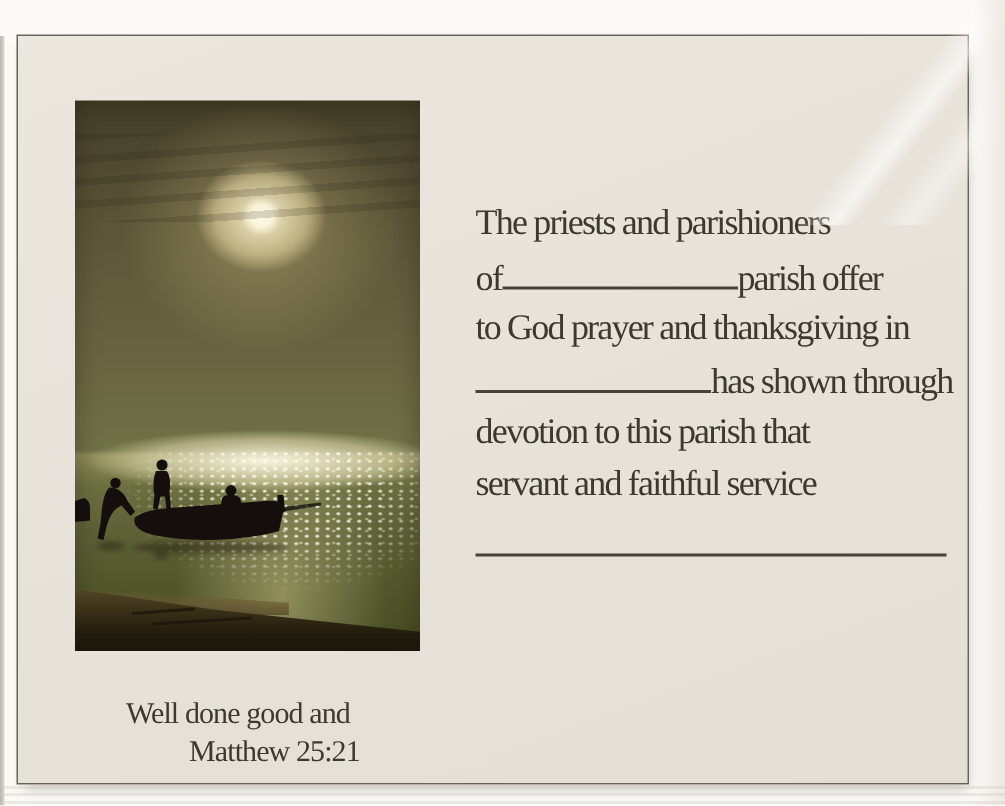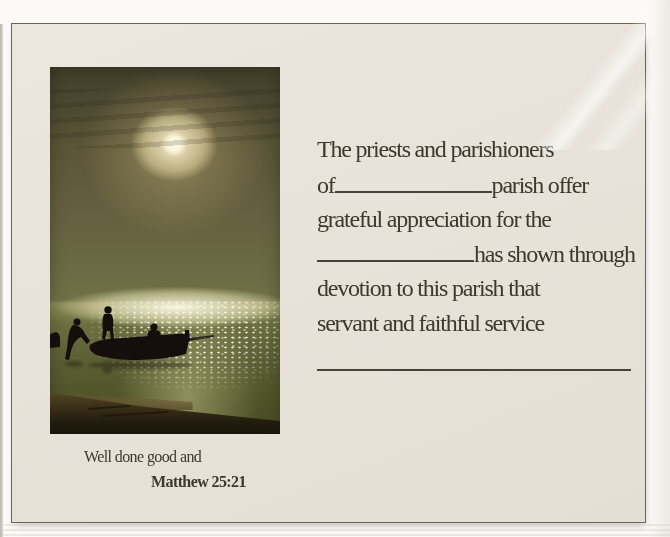--- a/index.html
+++ b/index.html
@@ -50,23 +50,23 @@
     clip-path:polygon(0 10%,40% 40%,100% 72%,100% 100%,0 100%);}
   .silhouettes{position:absolute;left:0;top:0;width:100%;height:100%;}
   
   .cert-text{position:absolute;left:305px;top:108px;width:334px;
     font-size:24px;letter-spacing:-1.2px;line-height:34.8px;color:#3e382e;white-space:nowrap;}
   .cert-line{height:34.8px;}
   .blank{display:inline-block;width:157px;height:1em;
     border-bottom:2px solid #48423a;vertical-align:baseline;}
   .blank.full{display:block;width:314px;height:28px;border-bottom:2px solid #48423a;}
   
-  .caption{position:absolute;left:72px;top:420px;font-size:16px;letter-spacing:-0.6px;
+  .caption{position:absolute;left:72px;top:440px;font-size:20px;letter-spacing:-0.6px;
     line-height:25px;color:#3e382e;white-space:nowrap;}
-  .caption .line3{margin-left:67px;font-weight:bold;}
+  .caption .line3{margin-left:42px;}
 </style>
 </head>
 <body>
 
 <div class="scan">
 
   <div class="card">
 
     <div class="photo">
       <div class="clouds"></div>
@@ -103,21 +103,21 @@
         <g stroke="#1c170d" stroke-width="2" opacity="0.8">
           <line x1="38" y1="342" x2="80" y2="339"></line>
           <line x1="52" y1="349" x2="118" y2="345"></line>
         </g>
       </svg>
     </div>
 
     <div class="cert-text">
         <div class="cert-line">The priests and parishioners</div>
         <div class="cert-line">of<span class="blank"></span>parish offer</div>
-        <div class="cert-line">grateful appreciation for the</div>
+        <div class="cert-line">to God prayer and thanksgiving in</div>
         <div class="cert-line"><span class="blank"></span>has shown through</div>
         <div class="cert-line">devotion to this parish that</div>
         <div class="cert-line">servant and faithful service</div>
         <div class="cert-line">
           <span class="blank full"></span>
         </div>
       </div>
 
     <div class="caption">
       <div class="line1">Well done good and</div>

